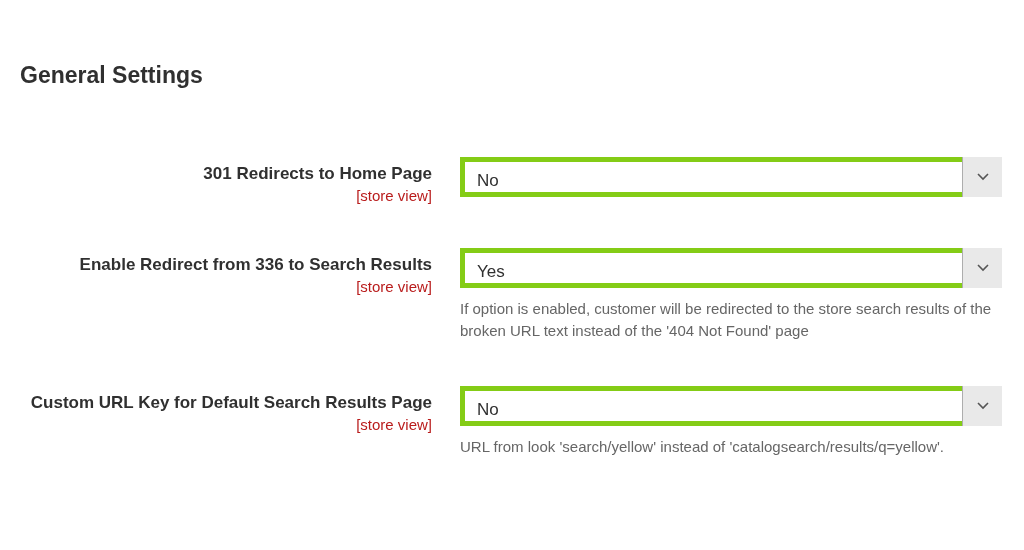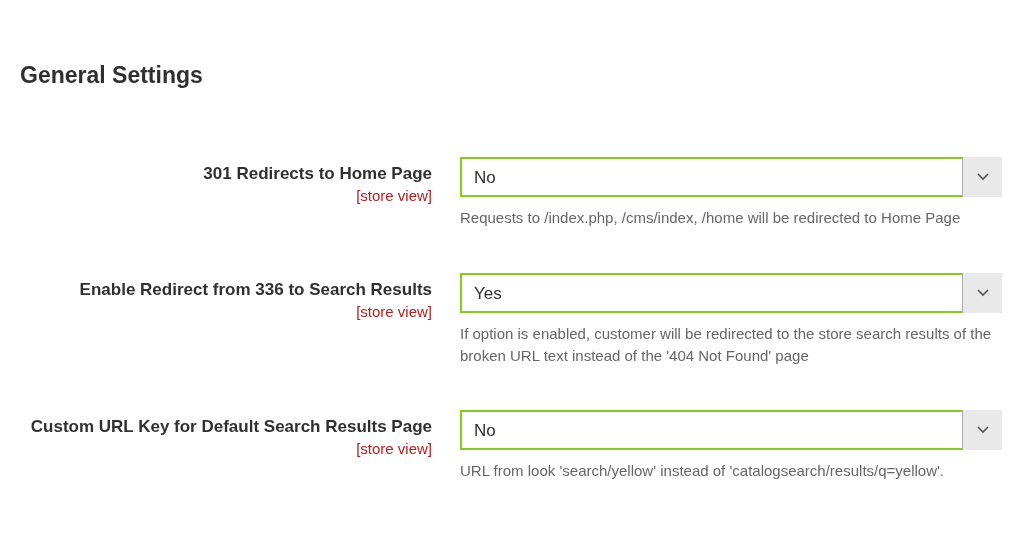--- a/index.html
+++ b/index.html
@@ -43,21 +43,21 @@
     .field-value-col {
       width: 542px;
     }
     .select-wrap {
       position: relative;
       width: 100%;
     }
     .select {
       width: 100%;
       height: 40px;
-      border: 2px solid #84cc16;
+      border: 5px solid #84cc16;
       background: #fff;
       font-size: 17px;
       color: #303030;
       padding: 0 52px 0 12px;
       appearance: -webkit-appearance;
       -webkit-appearance: none;
       border-radius: 0;
       cursor: pointer;
       line-height: 38px;
       text-align: left;
@@ -99,21 +99,20 @@
   </div>
   <div class="field-value-col">
     <div class="select-wrap">
       <button type="button" class="select">No</button>
       <div class="select-arrow">
         <svg viewBox="0 0 12 8">
             <path d="M1 1 L6 6 L11 1" stroke="#555" stroke-width="1.6" fill="none"></path>
           </svg>
       </div>
     </div>
-    <div class="field-note">Requests to /index.php, /cms/index, /home will be redirected to Home Page</div>
   </div>
 </div>
 
 <div class="field-row">
   <div class="field-label-col">
     <div class="field-label">Enable Redirect from 336 to Search Results</div>
     <div class="field-scope">[store view]</div>
   </div>
   <div class="field-value-col">
     <div class="select-wrap">

